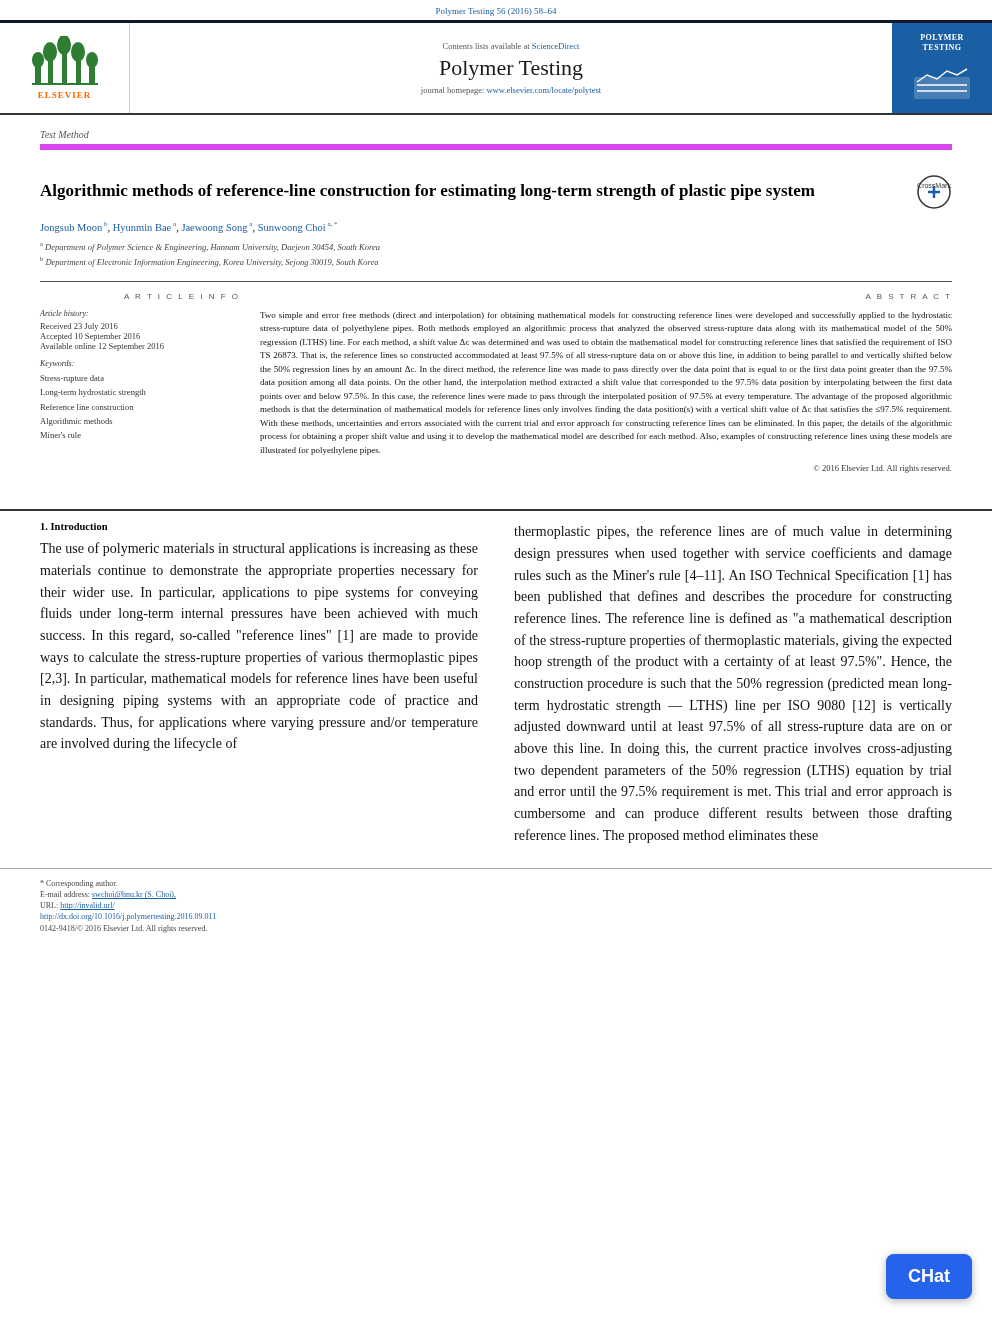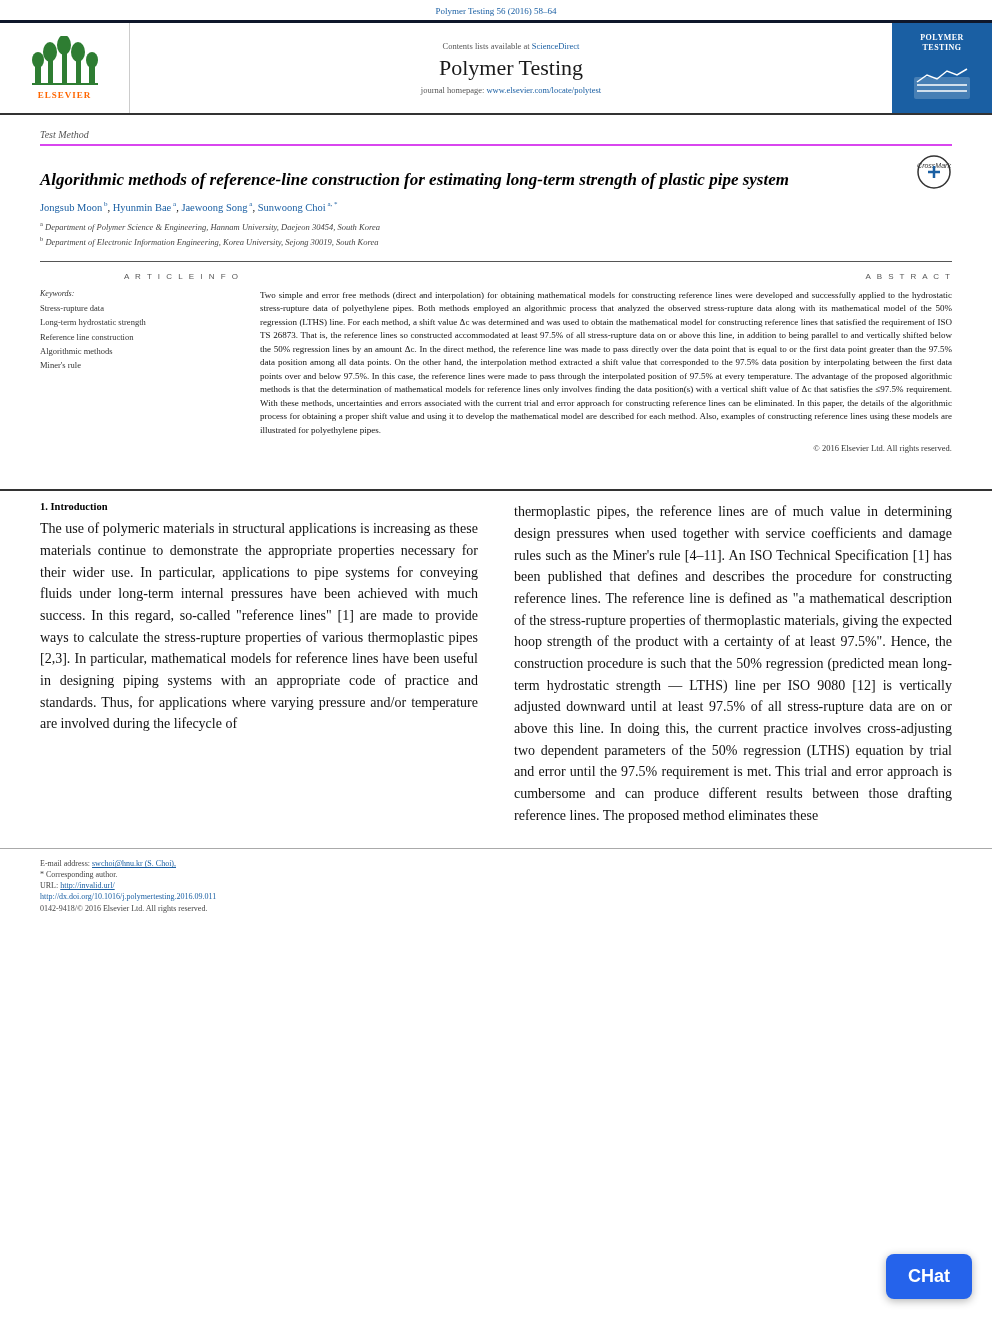--- a/index.html
+++ b/index.html
@@ -119,31 +119,30 @@
     
     .main-content {
       padding: 14px 40px 14px 40px;
     }
 
     
     .article-type {
       font-size: 10px;
       font-style: italic;
       color: #555;
-      border-bottom: 2px solid #d946ef;
+      border-bottom: 6px solid #d946ef;
       padding-bottom: 4px;
-      margin-bottom: 4px;
+      margin-bottom: 20px;
     }
 
     
     .title-section {
       display: flex;
-      align-items: flex-end;
+      align-items: center;
       margin-bottom: 8px;
-      font-style: italic;
     }
 
     .article-title {
       flex: 1;
       font-size: 17px;
       font-weight: bold;
       line-height: 1.35;
       color: #000;
       font-family: "Times New Roman", serif;
     }
@@ -412,20 +411,26 @@
     <div class="affiliations">
       <p><sup>a</sup> <em>Department of Polymer Science &amp; Engineering, Hannam University, Daejeon 30454, South Korea</em></p>
       <p><sup>b</sup> <em>Department of Electronic Information Engineering, Korea University, Sejong 30019, South Korea</em></p>
     </div>
 
     <div class="two-col">
 
       <div class="col-left">
         <div class="section-heading">A R T I C L E   I N F O</div>
 
+        <div class="info-subsection">
+          <div class="info-label">Article history:</div>
+          <div class="info-date">Received 23 July 2016</div>
+          <div class="info-date">Accepted 10 September 2016</div>
+          <div class="info-date">Available online 12 September 2016</div>
+        </div>
 
         <div class="info-subsection">
           <div class="keywords-label">Keywords:</div>
           <ul class="keywords-list">
             <li>Stress-rupture data</li>
             <li>Long-term hydrostatic strength</li>
             <li>Reference line construction</li>
             <li>Algorithmic methods</li>
             <li>Miner's rule</li>
           </ul>
@@ -453,25 +458,25 @@
       <p class="body-text">The use of polymeric materials in structural applications is increasing as these materials continue to demonstrate the appropriate properties necessary for their wider use. In particular, applications to pipe systems for conveying fluids under long-term internal pressures have been achieved with much success. In this regard, so-called "reference lines" [1] are made to provide ways to calculate the stress-rupture properties of various thermoplastic pipes [2,3]. In particular, mathematical models for reference lines have been useful in designing piping systems with an appropriate code of practice and standards. Thus, for applications where varying pressure and/or temperature are involved during the lifecycle of</p>
     </div>
 
     <div class="body-col-right">
       <p class="body-text">thermoplastic pipes, the reference lines are of much value in determining design pressures when used together with service coefficients and damage rules such as the Miner's rule [4–11]. An ISO Technical Specification [1] has been published that defines and describes the procedure for constructing reference lines. The reference line is defined as "a mathematical description of the stress-rupture properties of thermoplastic materials, giving the expected hoop strength of the product with a certainty of at least 97.5%". Hence, the construction procedure is such that the 50% regression (predicted mean long-term hydrostatic strength — LTHS) line per ISO 9080 [12] is vertically adjusted downward until at least 97.5% of all stress-rupture data are on or above this line. In doing this, the current practice involves cross-adjusting two dependent parameters of the 50% regression (LTHS) equation by trial and error until the 97.5% requirement is met. This trial and error approach is cumbersome and can produce different results between those drafting reference lines. The proposed method eliminates these</p>
     </div>
 
   </div>
 
   <div class="footer-section">
+    <div class="footer-note">* Corresponding author.</div>
     <div class="footer-note">
       <span>E-mail address:</span>
       <a href="#" style="color:#1a5fa3; font-size:8px;">swchoi@hnu.kr (S. Choi),</a>
     </div>
-    <div class="footer-note">* Corresponding author.</div>
     <div class="footer-note">
       <span>URL:</span>
       <a href="#" style="color:#1a5fa3; font-size:8px;">http://invalid.url/</a>
     </div>
     <div class="footer-link">http://dx.doi.org/10.1016/j.polymertesting.2016.09.011</div>
     <div class="footer-copyright">0142-9418/© 2016 Elsevier Ltd. All rights reserved.</div>
   </div>
 
 </div>
 

